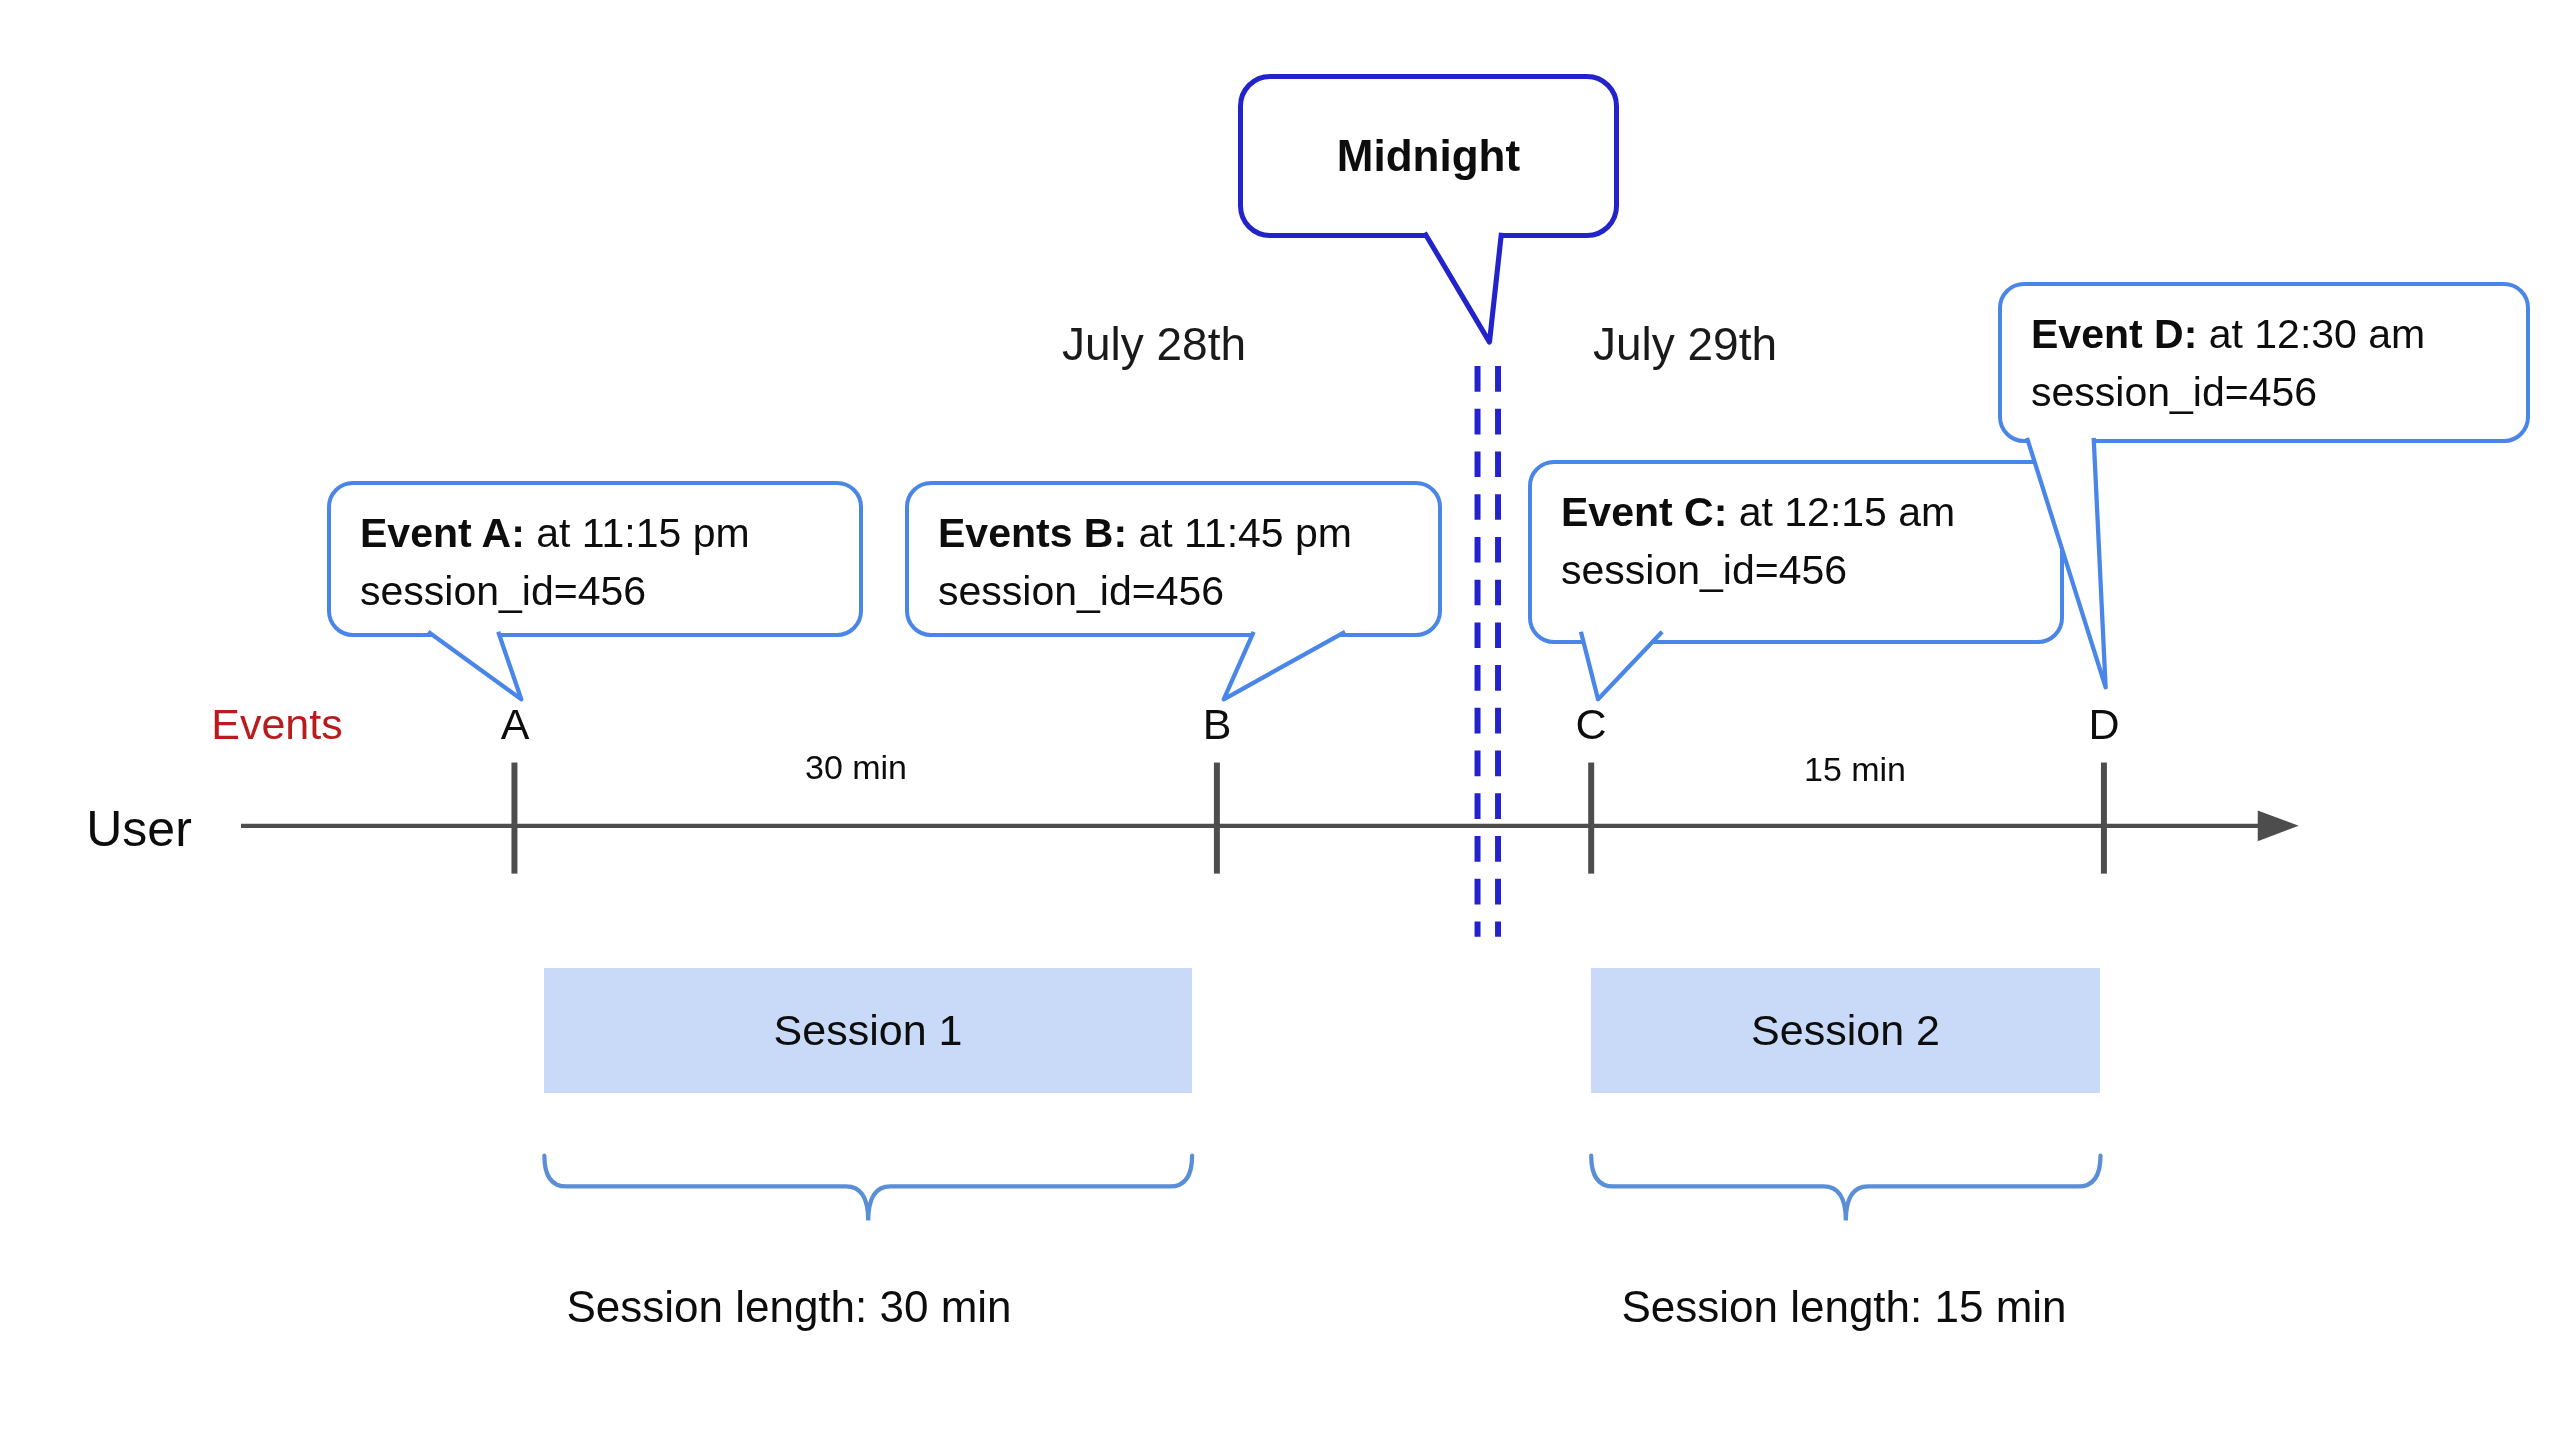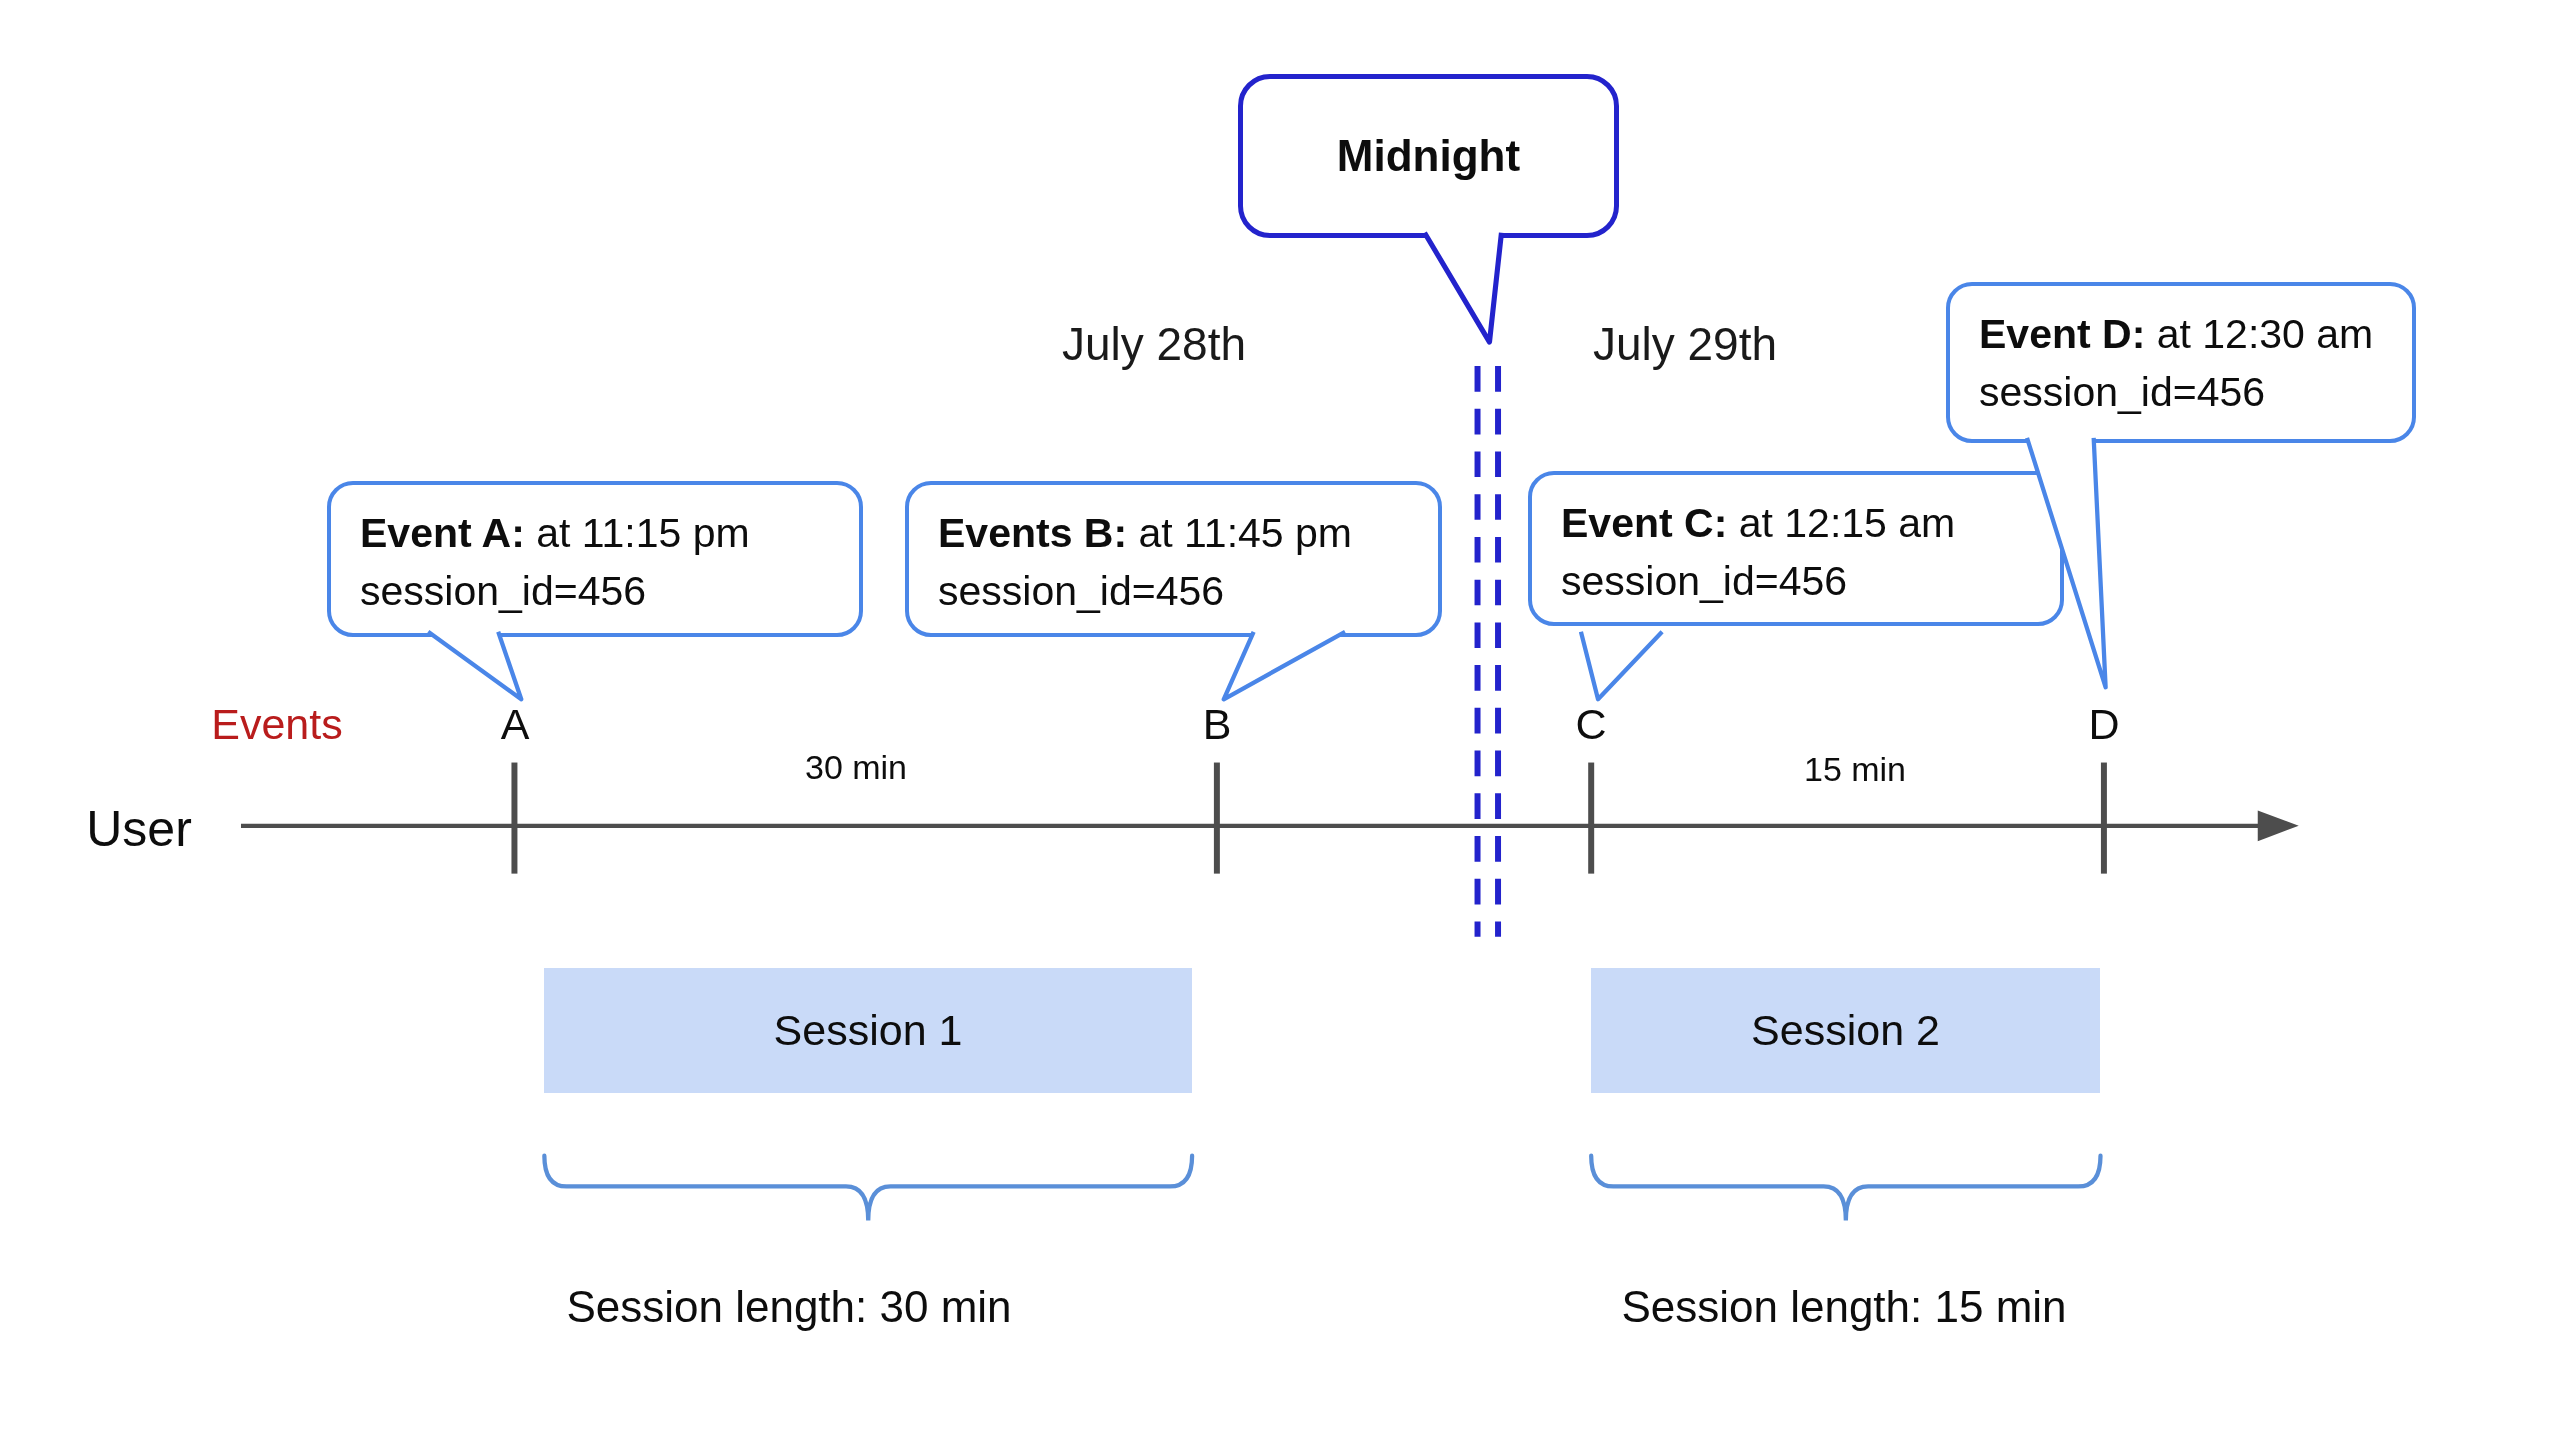--- a/index.html
+++ b/index.html
@@ -60,26 +60,26 @@
   <div class="callout" style="left:327px;top:481px;width:536px;height:156px">
     <div class="line1"><b>Event A:</b><span> at 11:15 pm</span></div>
     <div class="line2">session_id=456</div>
   </div>
 
   <div class="callout" style="left:905px;top:481px;width:537px;height:156px">
     <div class="line1"><b>Events B:</b><span> at 11:45 pm</span></div>
     <div class="line2">session_id=456</div>
   </div>
 
-  <div class="callout" style="left:1528px;top:471px;width:536px;height:155px">
+  <div class="callout" style="left:1528px;top:460px;width:536px;height:184px">
     <div class="line1"><b>Event C:</b><span> at 12:15 am</span></div>
     <div class="line2">session_id=456</div>
   </div>
 
-  <div class="callout" style="left:1946px;top:282px;width:470px;height:161px">
+  <div class="callout" style="left:1998px;top:282px;width:532px;height:161px">
     <div class="line1"><b>Event D:</b><span> at 12:30 am</span></div>
     <div class="line2">session_id=456</div>
   </div>
 
   <div class="abs center axis-label" style="left:277px;top:724px">Events</div>
   <div class="abs center user-label" style="left:139px;top:829px">User</div>
 
   <div class="abs center tick-label" style="left:515px;top:724px">A</div>
   <div class="abs center tick-label" style="left:1217px;top:724px">B</div>
   <div class="abs center tick-label" style="left:1591px;top:724px">C</div>

